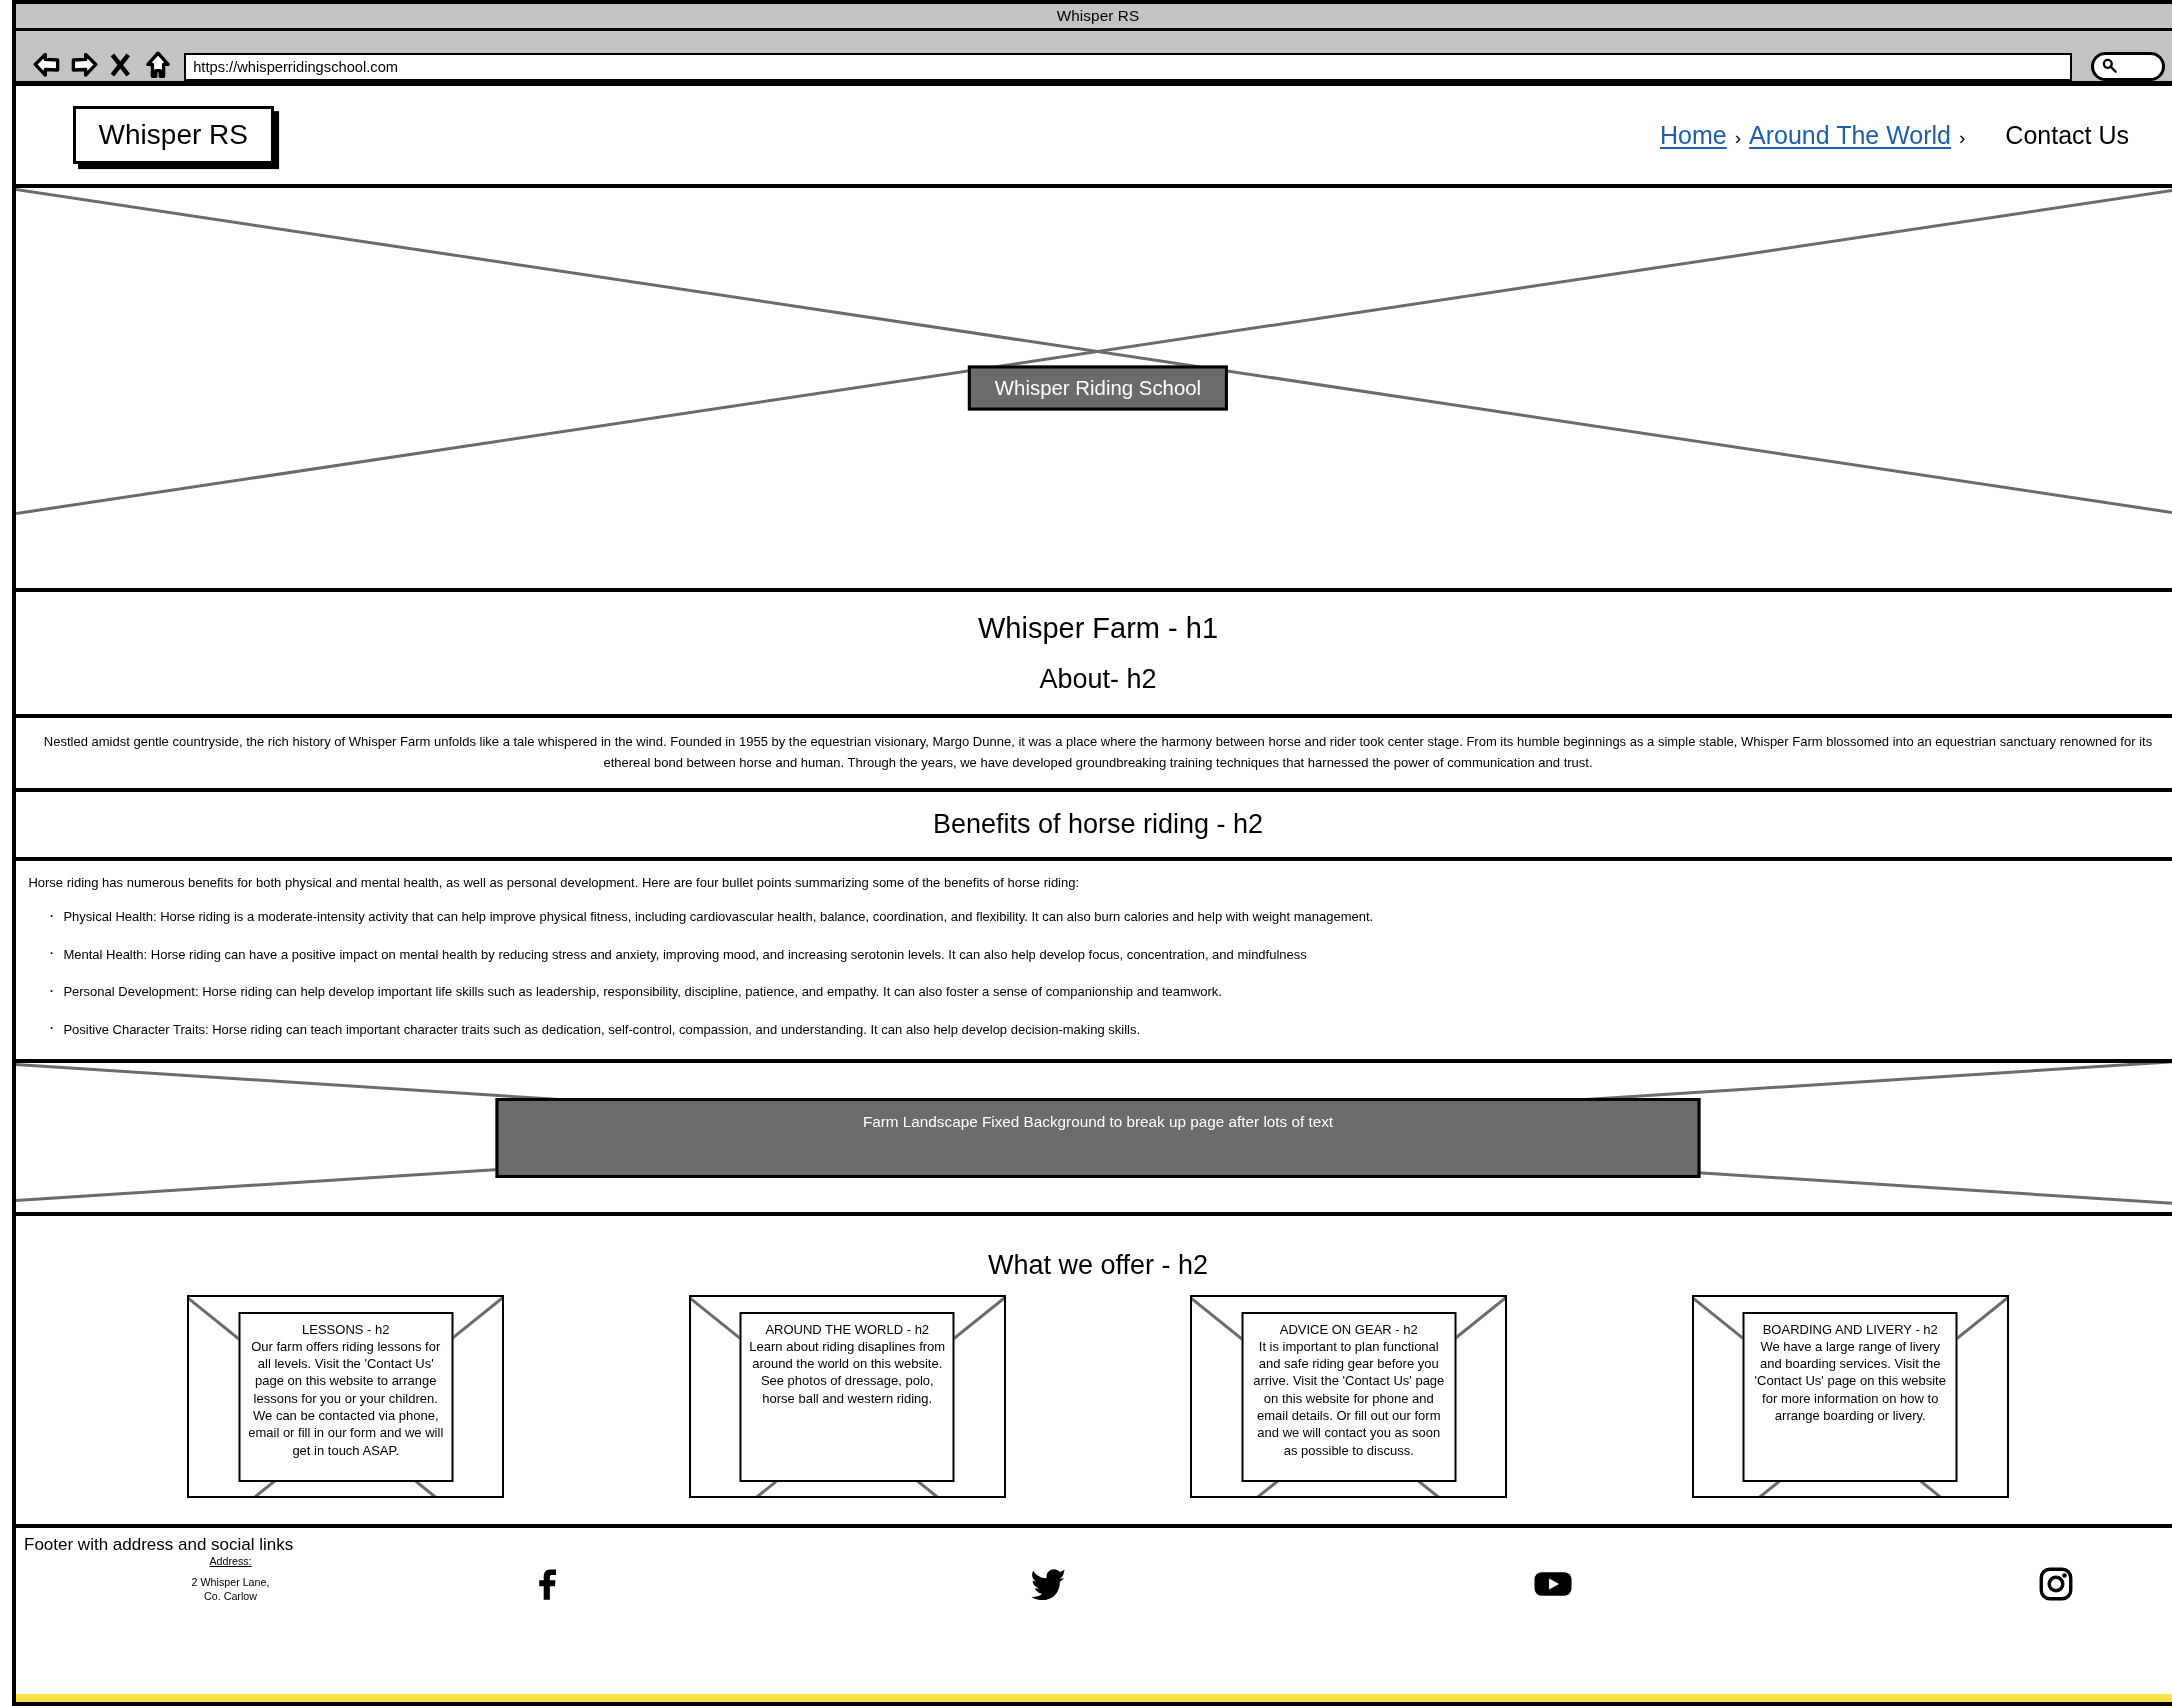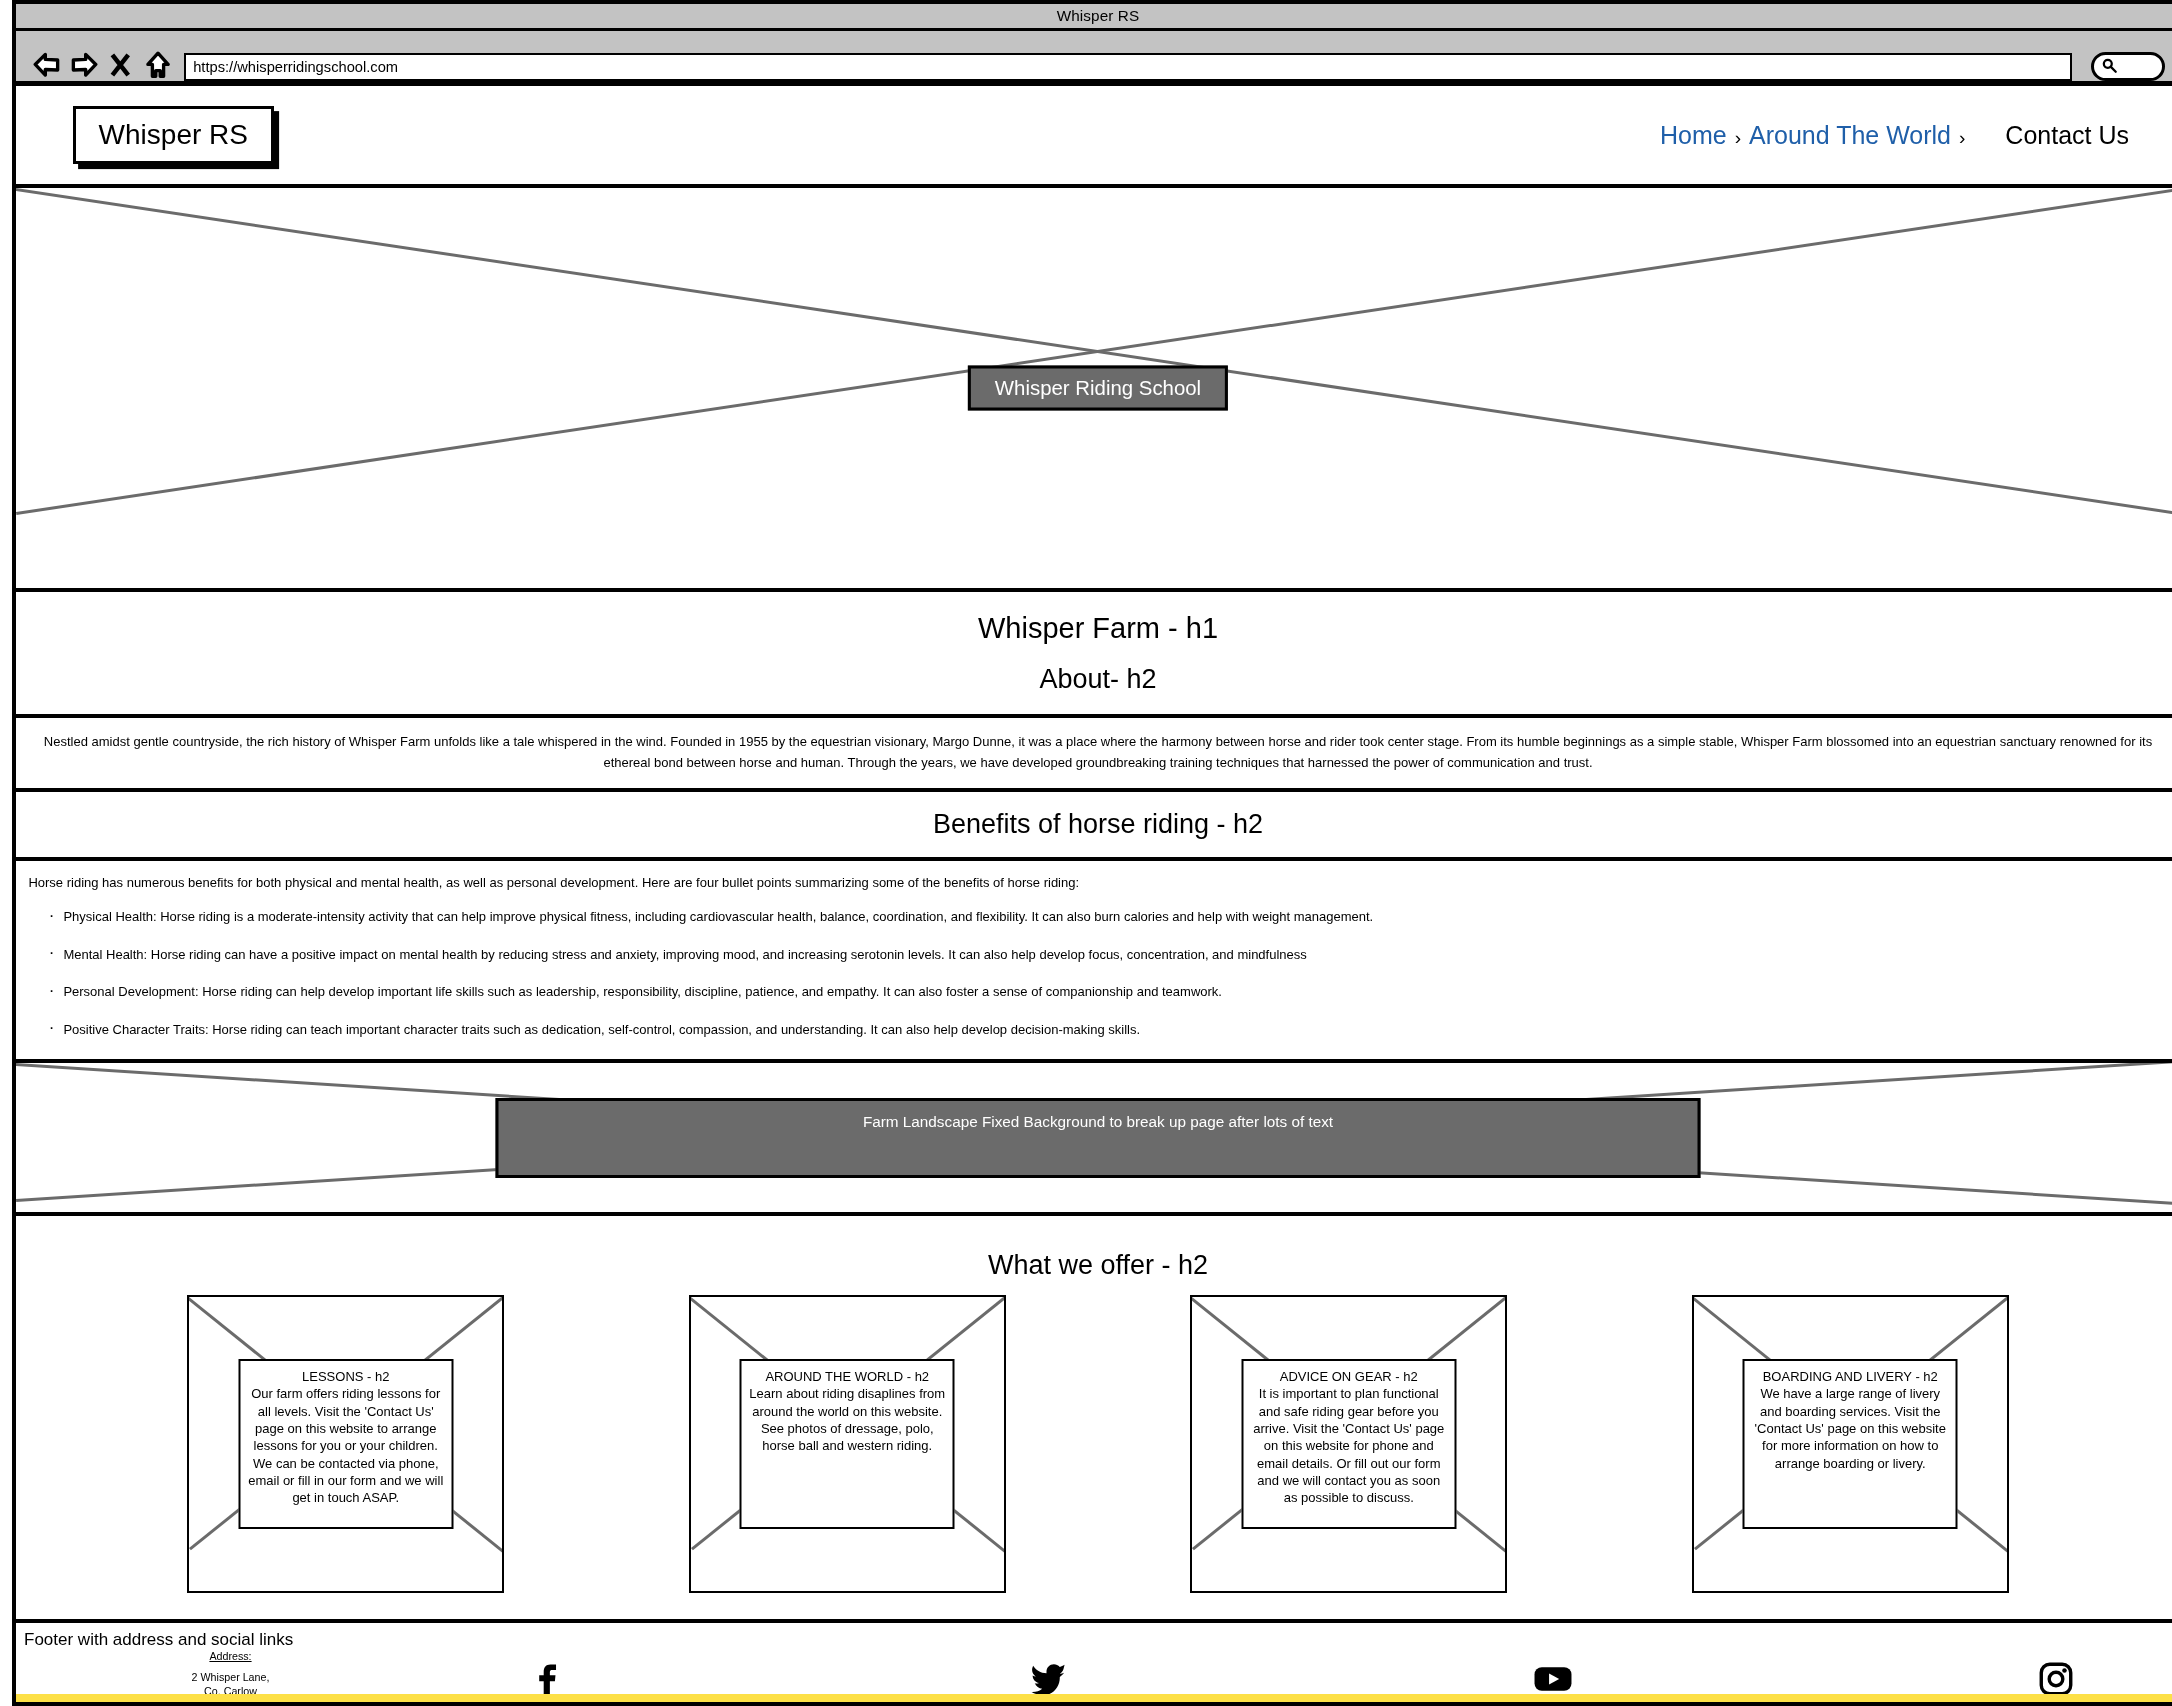--- a/index.html
+++ b/index.html
@@ -116,20 +116,21 @@
   }
   #breadcrumb {
     display: flex;
     align-items: baseline;
     font-size: 25px;
     color: #000;
     gap: 0;
   }
   #breadcrumb .crumb-link {
     color: #1f5fa9;
+    text-decoration: underline;
     text-underline-offset: 3.4px;
     text-decoration-thickness: 1.7px;
     white-space: nowrap;
   }
   #breadcrumb .crumb-current {
     color: #000;
     white-space: nowrap;
     margin-left: 32px;
   }
   #breadcrumb .crumb-sep {
@@ -251,21 +252,21 @@
   }
   #offer-cards {
     display: flex;
     justify-content: space-around;
     align-items: flex-start;
     padding: 0 79px;
   }
   .offer-card {
     position: relative;
     width: 317px;
-    height: 298px;
+    height: 203px;
     border: 2.8px solid #000;
     background: #fff;
     overflow: hidden;
     flex: 0 0 auto;
   }
   .offer-card .card-inner {
     position: absolute;
     left: 50%;
     top: 50%;
     transform: translate(-50%, -50%);

